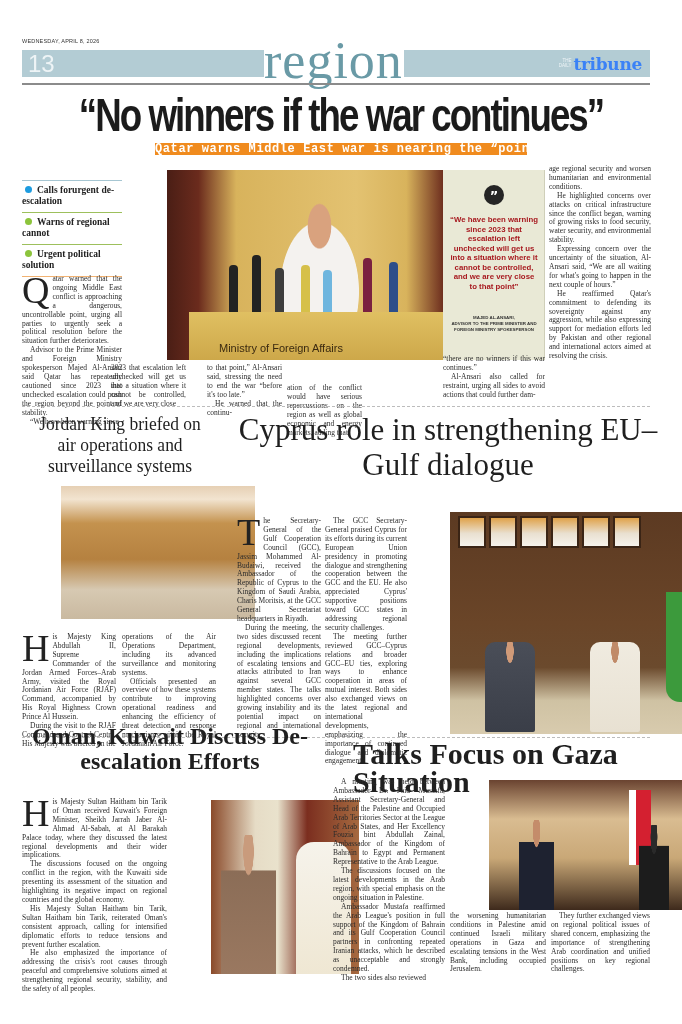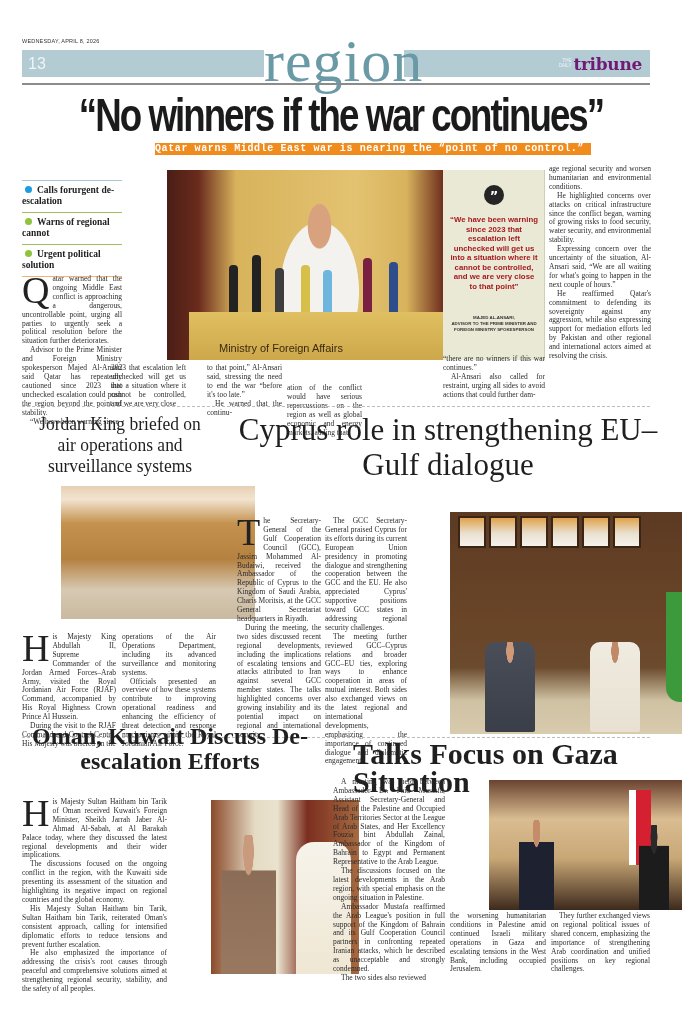--- a/index.html
+++ b/index.html
@@ -1,29 +1,29 @@
 <!DOCTYPE html>
 <html><head>
 <meta charset="utf-8">
 <style>
   * { box-sizing: border-box; margin: 0; padding: 0; }
   html, body { width: 682px; height: 1024px; background: #fff; overflow: hidden; }
   body { position: relative; font-family: "Liberation Serif", "DejaVu Serif", serif; color: #2a2a2a; }
   .abs { position: absolute; }
   .dateline { left: 22px; top: 38px; font-family: "Liberation Sans", sans-serif; font-size: 5.5px; color: #333; letter-spacing: 0.2px; }
   .banner { left: 22px; top: 50px; width: 628px; height: 27px; background: #b3ccd4; }
-  .page-num { left: 28px; top: 50px; font-family: "Liberation Sans", sans-serif; font-size: 16px; color: #eef4f6; font-weight: 300; line-height: 27px; }
+  .page-num { left: 28px; top: 50px; font-family: "Liberation Sans", sans-serif; font-size: 24px; color: #eef4f6; font-weight: 300; line-height: 27px; }
   .section-box { left: 264px; top: 42px; width: 140px; height: 43px; background: #fff; }
-  .section-title { left: 264px; top: 36px; width: 116px; font-family: "Liberation Serif", serif; font-size: 60px; color: #6a9aa6; line-height: 50px; letter-spacing: 1px; }
+  .section-title { left: 264px; top: 36px; width: 116px; font-family: "Liberation Serif", serif; font-size: 52px; color: #6a9aa6; line-height: 50px; letter-spacing: 1px; }
   .brand { right: 40px; top: 50px; height: 27px; display: flex; align-items: center; gap: 2px; color: #fff; }
   .brand-small { font-family: "Liberation Sans", sans-serif; font-size: 4.5px; line-height: 4.5px; text-align: right; color: #eef4f6; }
-  .brand-main { font-family: "DejaVu Serif", serif; font-size: 17px; font-weight: bold; color: #701a75; letter-spacing: -0.3px; }
+  .brand-main { font-family: "DejaVu Serif", serif; font-size: 17px; font-weight: bold; color: #3b82f6; letter-spacing: -0.3px; }
   .rule-top { left: 22px; top: 83px; width: 628px; height: 2px; background: #8b8b8b; }
   .main-head { left: 0; top: 85px; width: 682px; text-align: center; font-family: "Liberation Sans", sans-serif; font-weight: bold; font-size: 47px; letter-spacing: -2.5px; color: #1b1b1b; transform: scaleX(0.78); transform-origin: center; line-height: 60px; white-space: nowrap; }
-  .subhead { left: 155px; top: 143px; width: 436px; height: 12px; background: #f08b1e; color: #fff; font-family: "Liberation Mono", monospace; font-size: 10px; font-weight: bold; text-align: left; line-height: 12px; letter-spacing: 0.6px; white-space: nowrap; }
+  .subhead { left: 155px; top: 143px; width: 372px; height: 12px; background: #f08b1e; color: #fff; font-family: "Liberation Mono", monospace; font-size: 12px; font-weight: bold; text-align: left; line-height: 12px; letter-spacing: 0.6px; white-space: nowrap; }
 
   .bullets { left: 22px; top: 168px; width: 100px; margin-top: 12px; }
   .bullet-item { padding: 4px 0 6px 0; font-family: "Liberation Serif", serif; font-weight: bold; font-size: 9.5px; line-height: 10.5px; color: #222; border-top: 1px solid #a6c6d2; }
   .bullet-item.b2 { border-top-color: #9dc05c; }
   .bullet-item.b3 { border-top-color: #9dc05c; border-bottom: 1.5px solid #f1b272; }
   .dot { display: inline-block; width: 7px; height: 7px; border-radius: 50%; margin: 0 5px 0 3px; vertical-align: 0px; }
   .dot.blue { background: #1d9ce0; }
   .dot.green { background: #8cc43c; }
 
   .body-text { font-family: "Liberation Serif", serif; font-size: 7.5px; line-height: 8.9px; color: #2b2b2b; text-align: justify; hyphens: auto; }

